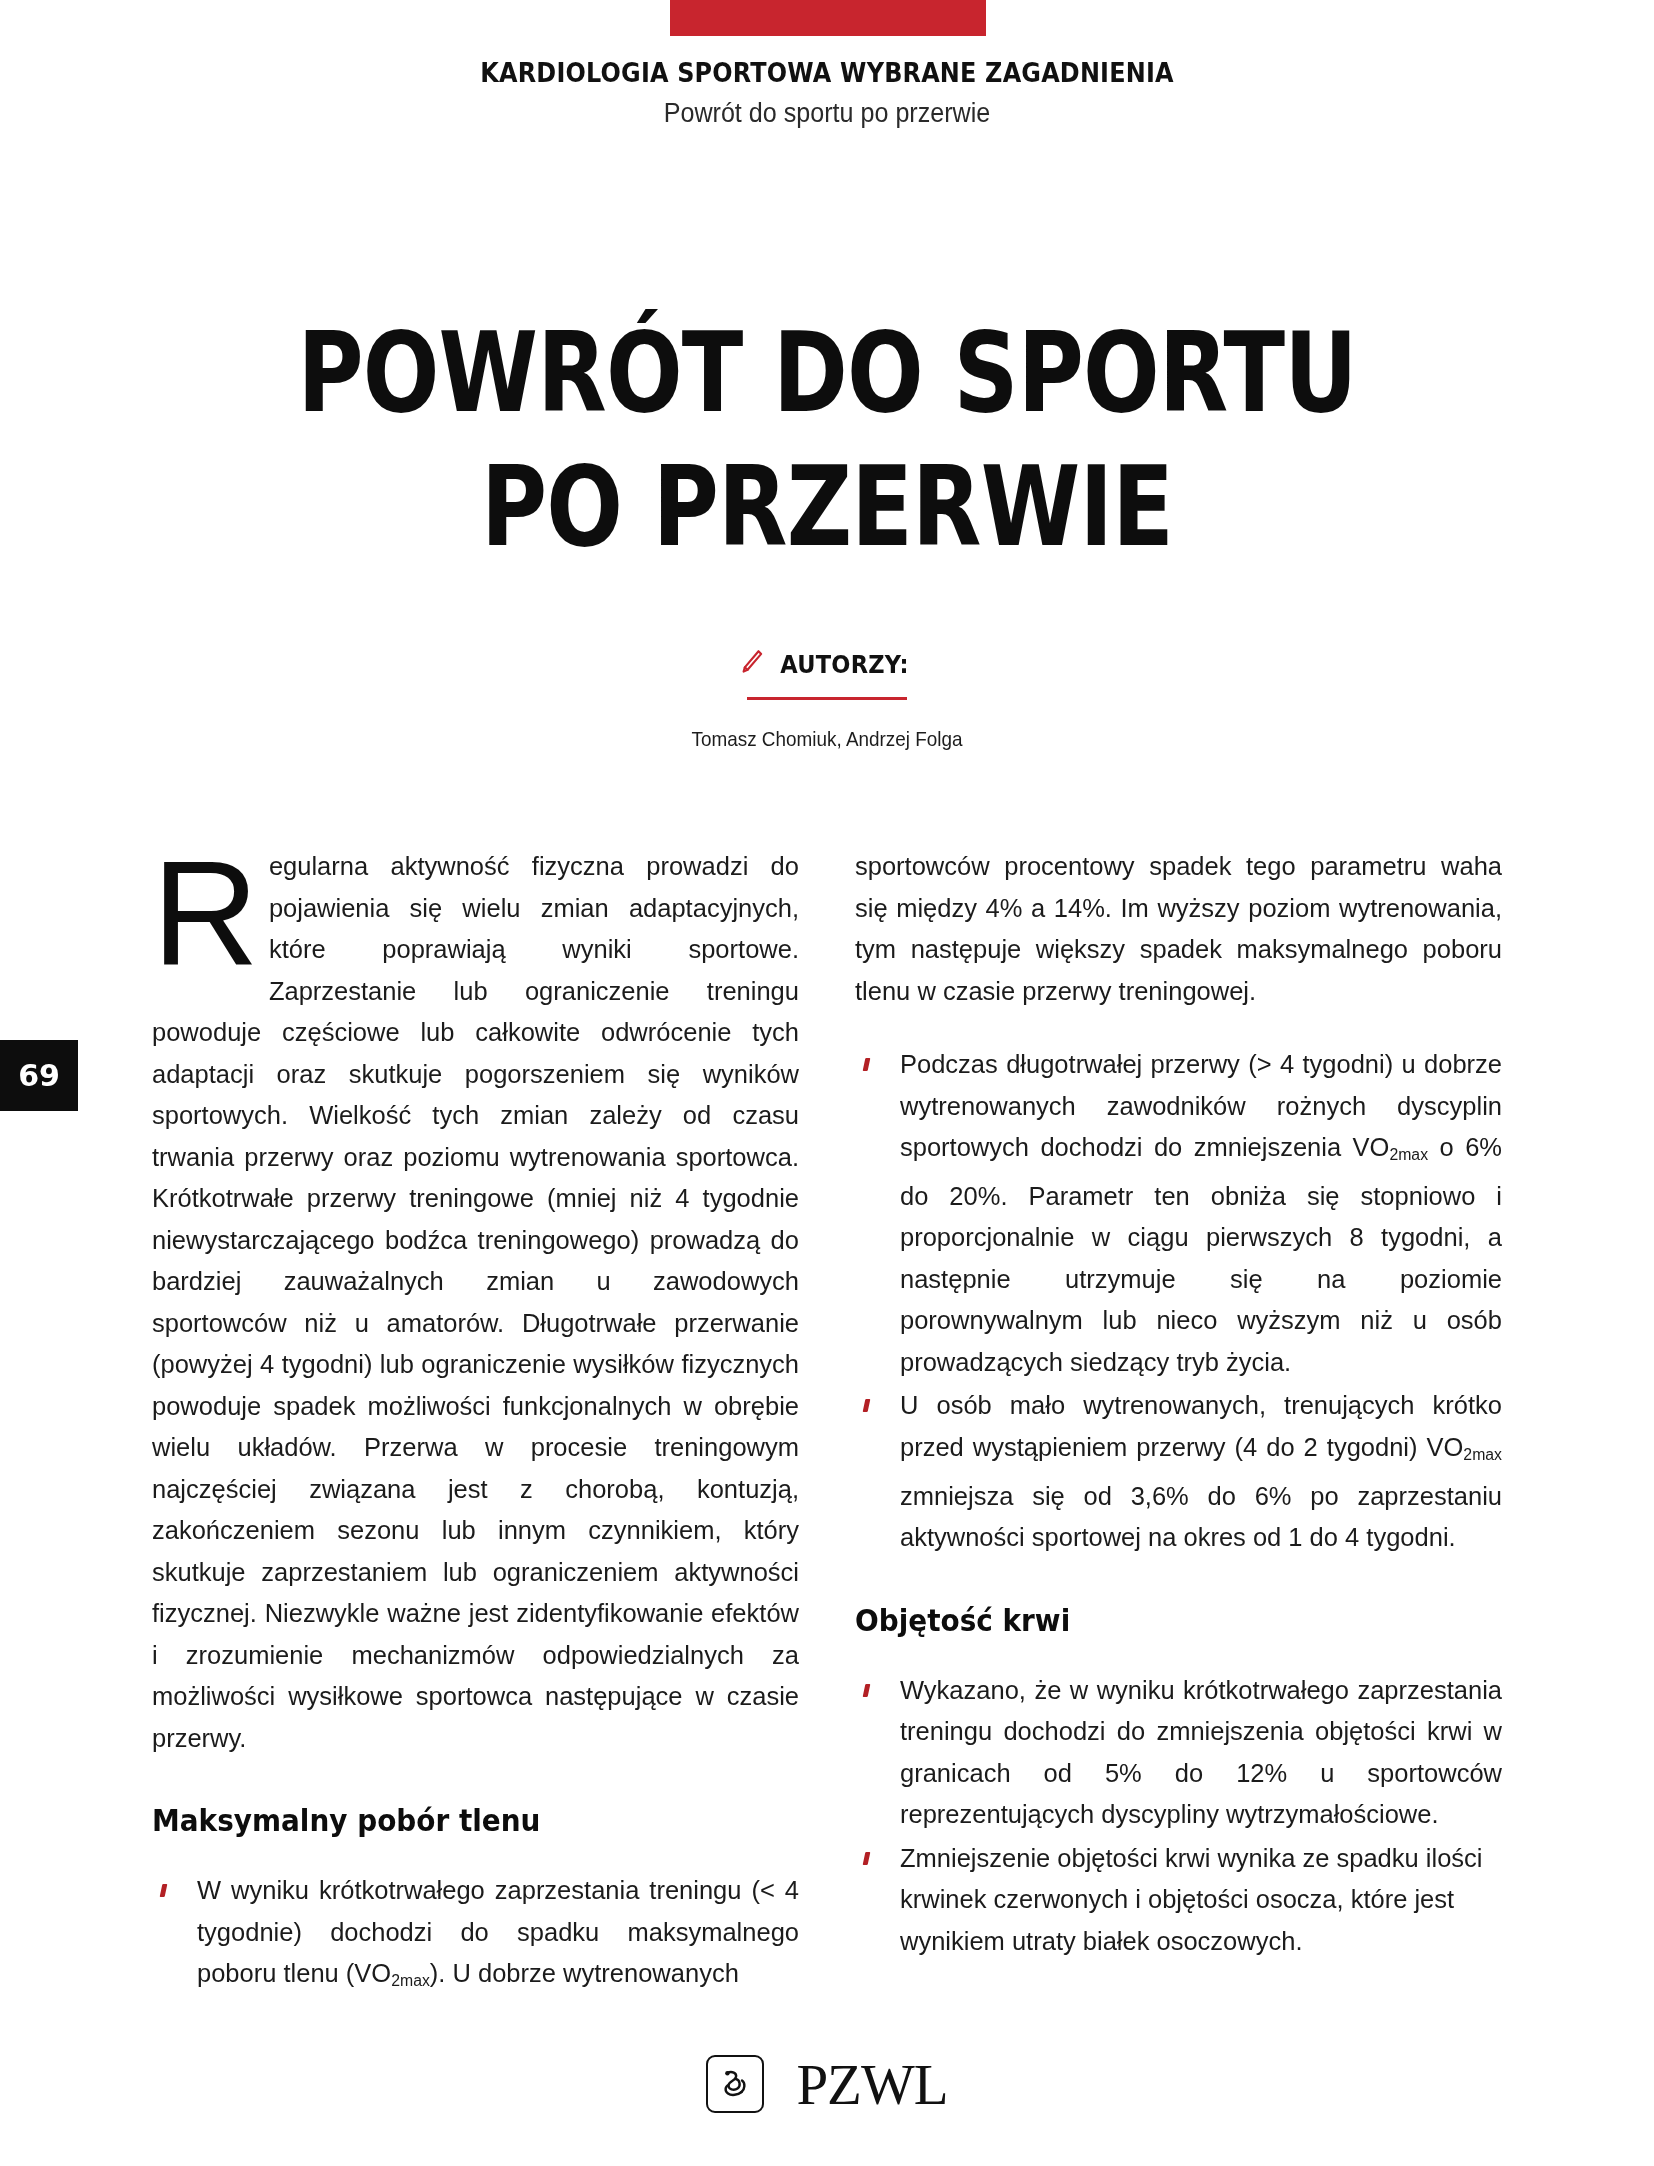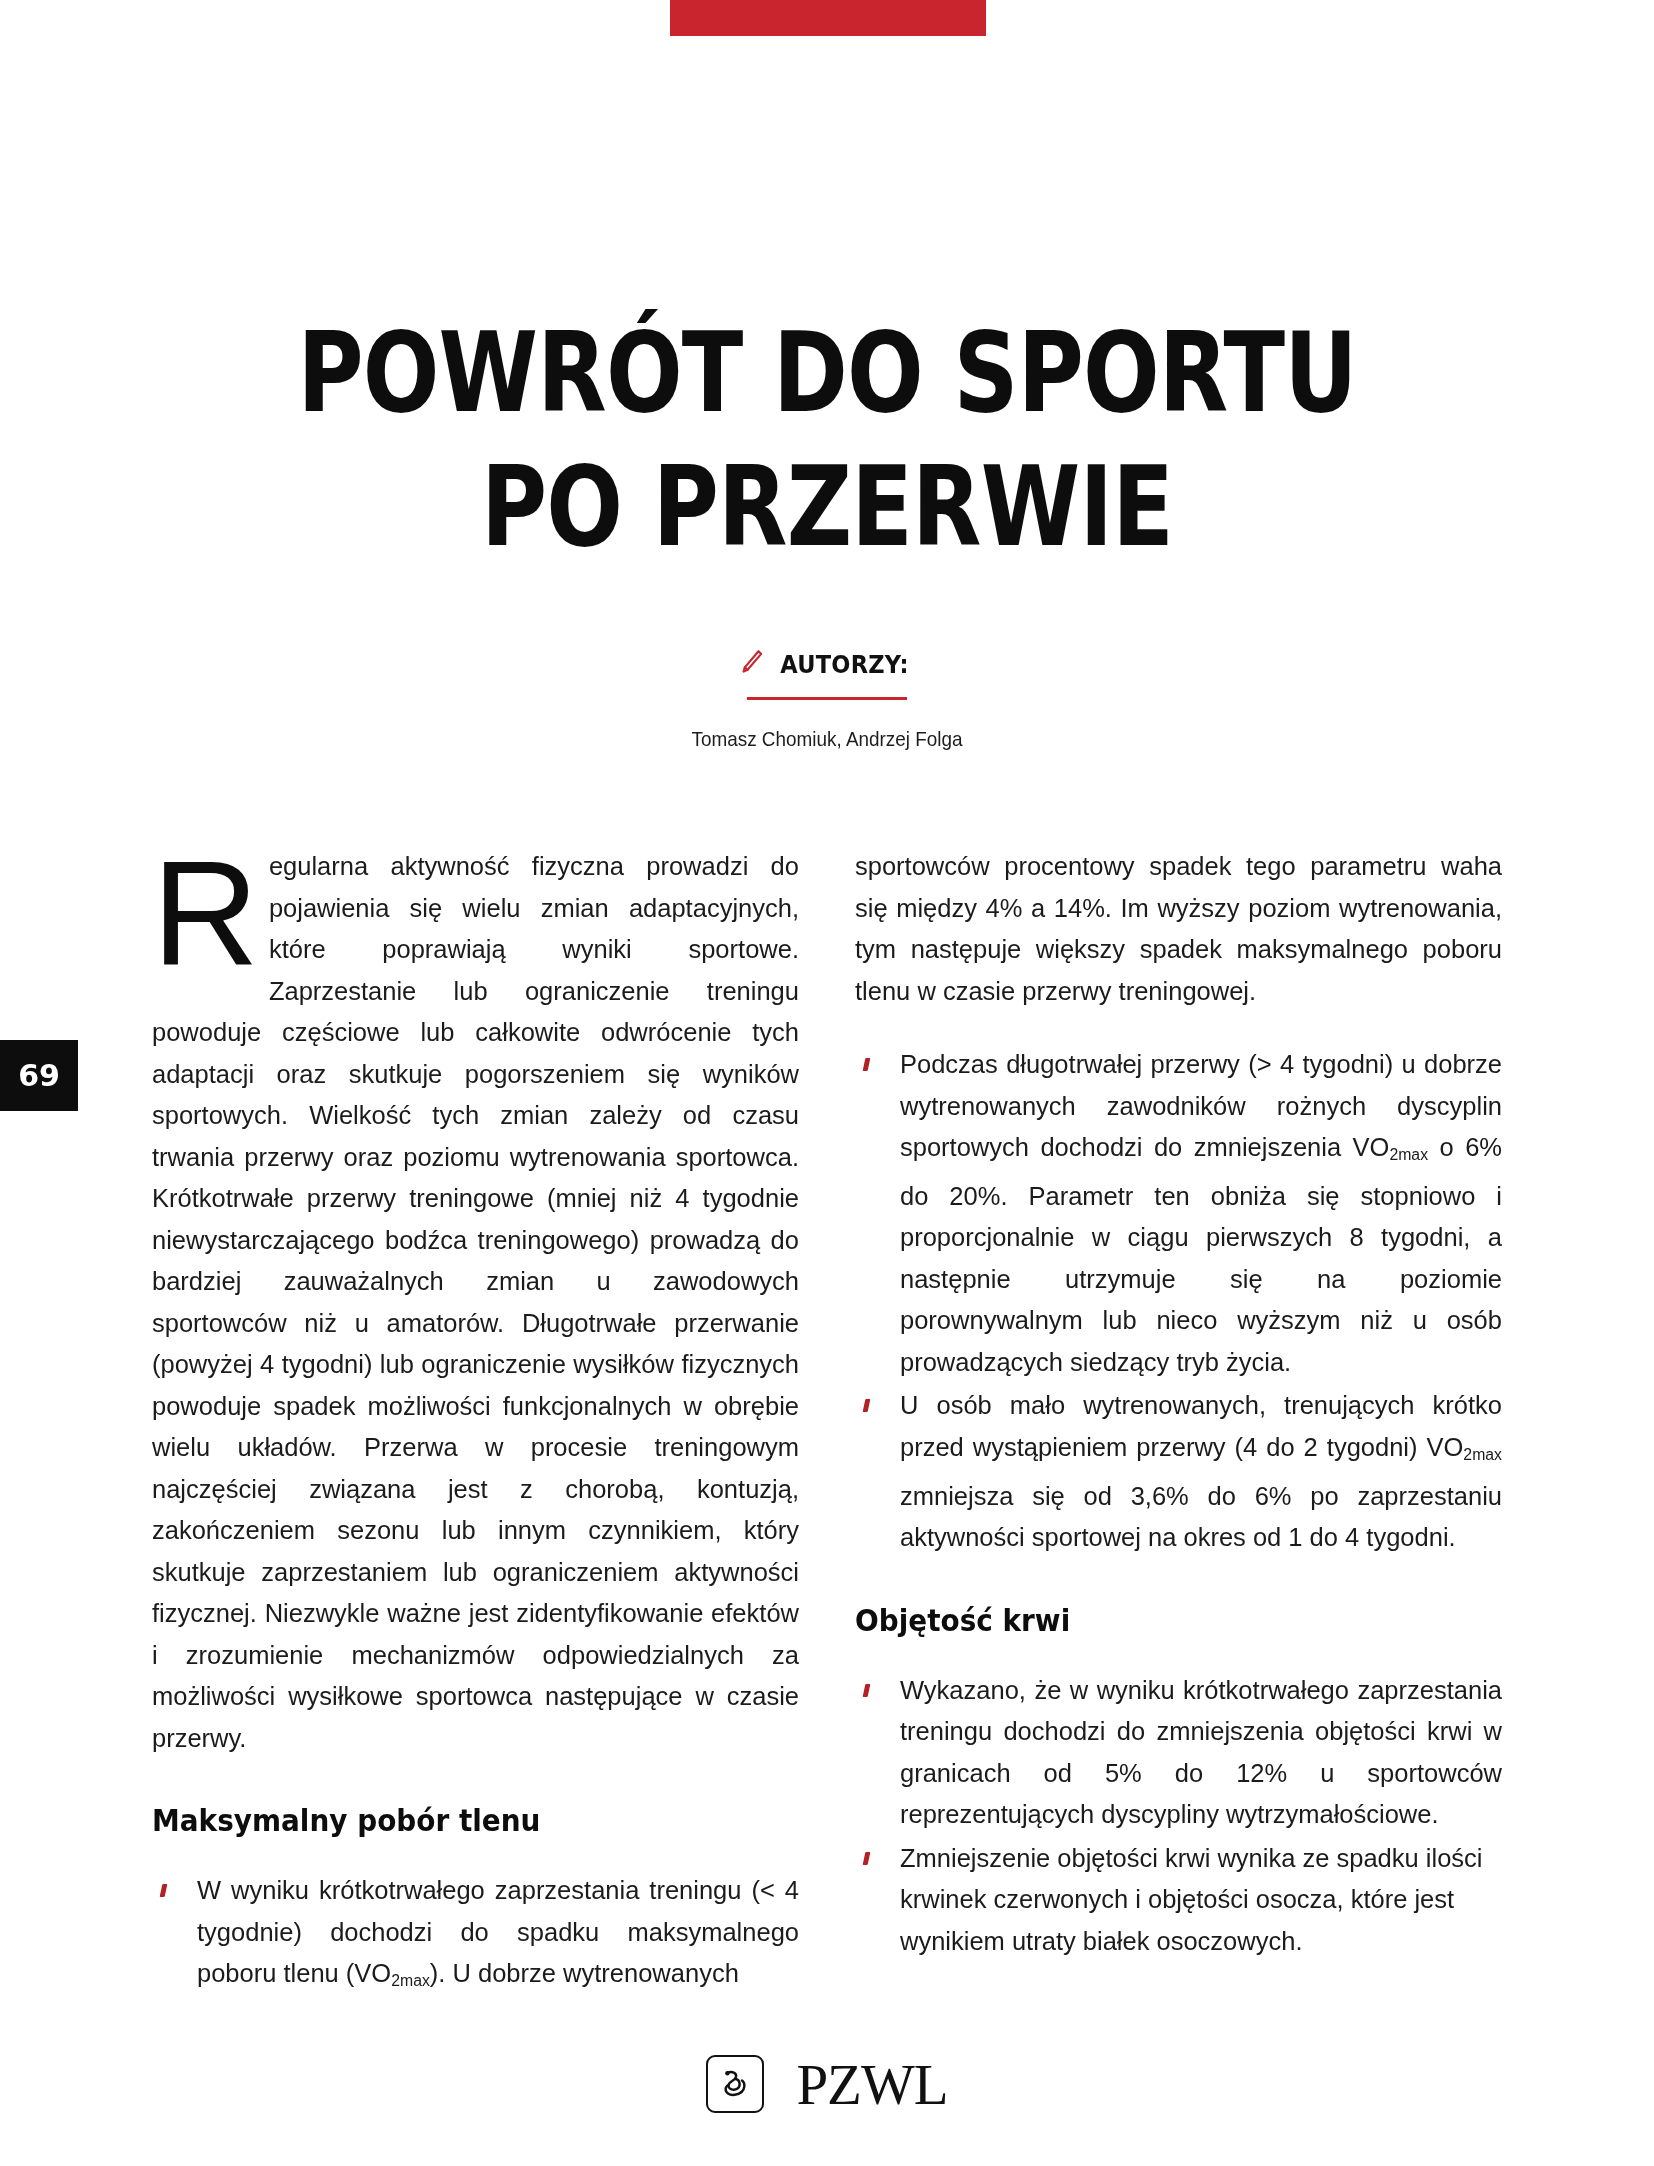--- a/index.html
+++ b/index.html
@@ -239,20 +239,24 @@
     line-height: 1;
   }
 </style>
 </head>
 <body>
 
 <div class="page">
 
   <div class="top-bar"></div>
 
+  <div class="runhead">
+    <div class="runhead-line1">KARDIOLOGIA SPORTOWA  WYBRANE ZAGADNIENIA</div>
+    <div class="runhead-line2">Powrót do sportu po przerwie</div>
+  </div>
 
   <div class="page-badge">
     <span>69</span>
   </div>
 
   <div class="title-block">
     <div class="title-line">POWRÓT DO SPORTU</div>
     <div class="title-line">PO PRZERWIE</div>
   </div>
 

